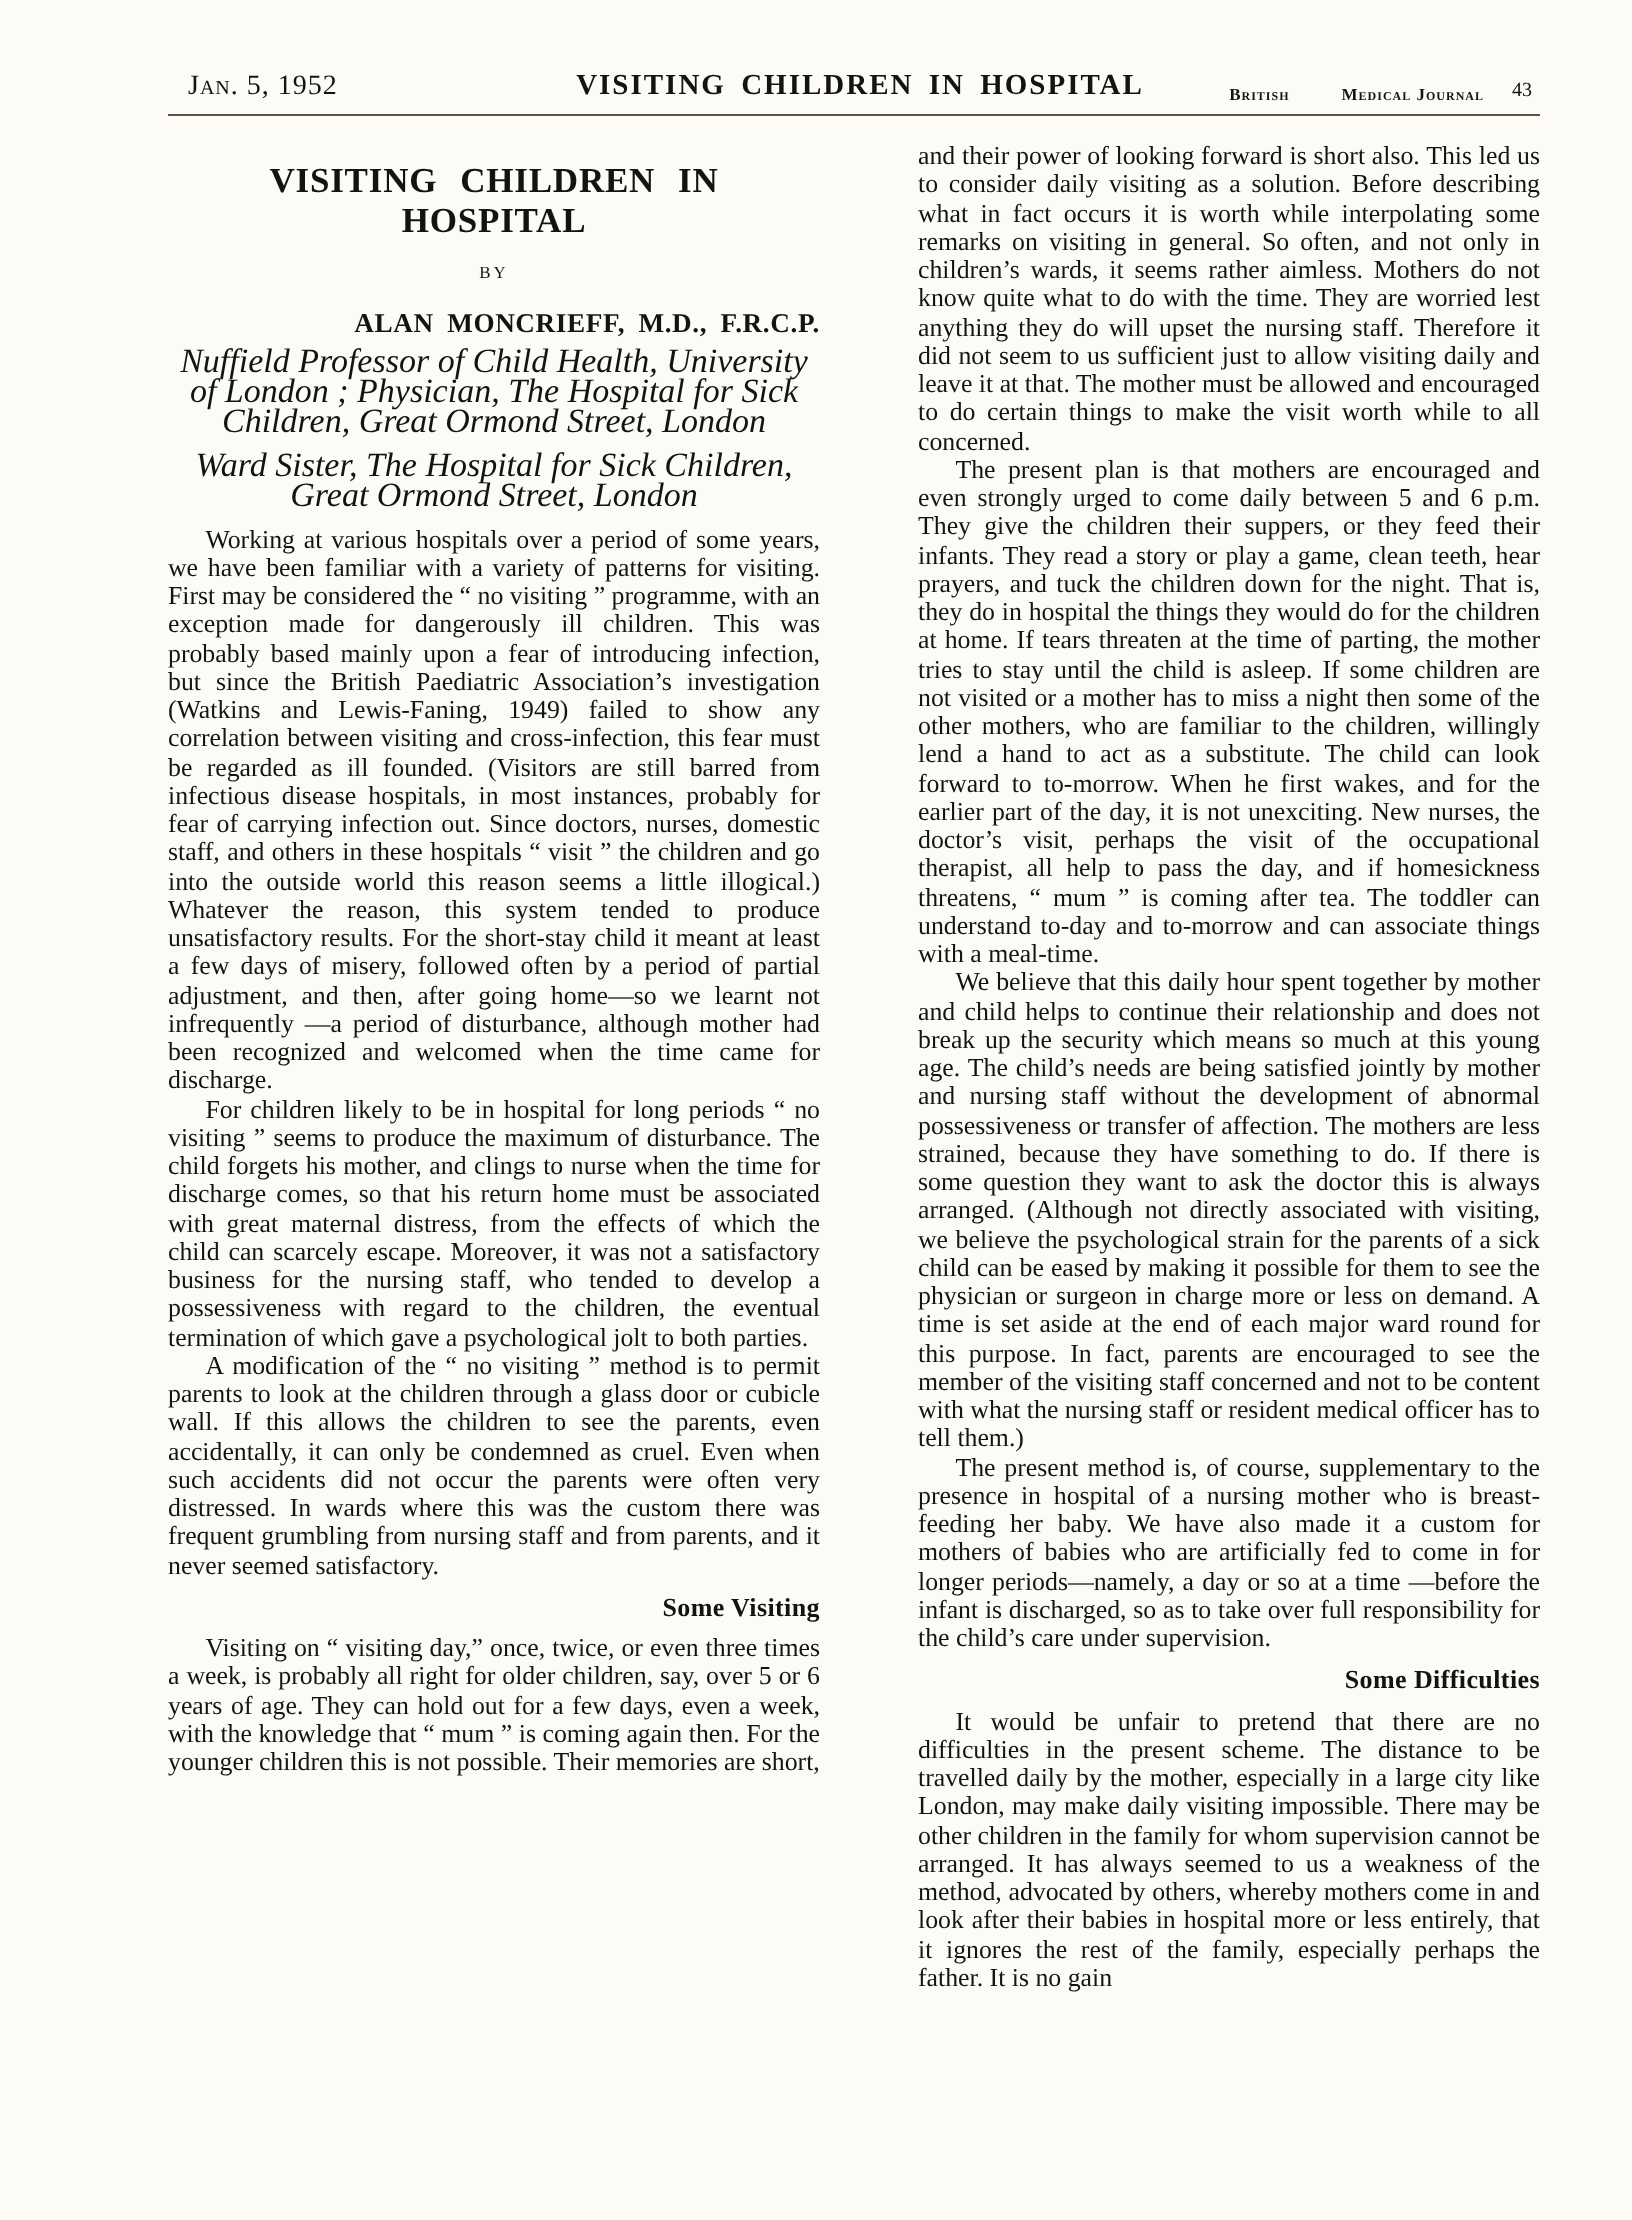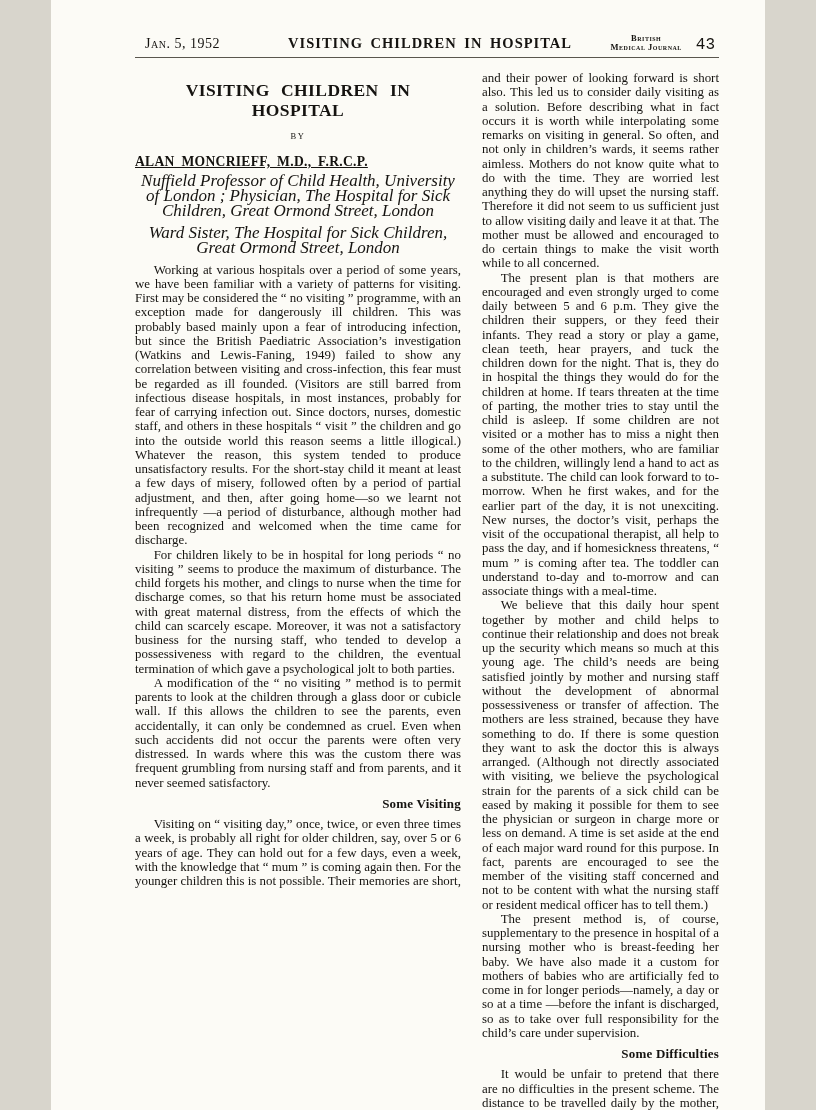--- a/index.html
+++ b/index.html
@@ -3,21 +3,21 @@
 <meta charset="utf-8">
 <style>
   html, body { margin: 0; padding: 0; }
   body {
     background: #d8d5cc;
     font-family: "Liberation Serif", serif;
     color: #151310;
   }
   .page {
     position: relative;
-    width: 714px;
+    width: 816px;
     height: 1110px;
     margin: 0 auto;
     box-sizing: border-box;
     background: #fcfbf6;
     padding: 34px 46px 40px 84px;
     overflow: hidden;
   }
   
   .running-head {
     display: flex;
@@ -41,71 +41,70 @@
   }
   .rh-right {
     flex: 1 1 0;
     display: flex;
     justify-content: flex-end;
     align-items: flex-end;
     gap: 14px;
   }
   .rh-journal {
     display: flex;
-    flex-direction: column;
+    flex-direction: row;
     align-items: center;
     font-variant: small-caps;
     font-weight: bold;
     font-size: 8.5px;
     line-height: 9px;
     letter-spacing: 0.5px;
+    gap: 26px;
   }
   .rh-page {
-    font-size: 16px;
+    font-size: 10px;
     line-height: 13px;
-    font-family: Liberation Mono, monospace;
   }
   
   .columns {
     display: flex;
     gap: 21px;
     margin-top: 13px;
   }
   .col {
     text-align: justify;
     font-size: 12.9px;
     line-height: 14.25px;
   }
   .col-left  { flex: 0 0 326px; }
-  .col-right { flex: 1 1 auto; }
+  .col-right { flex: 1 1 auto; margin-left: 28px; }
   
   .title {
     font-size: 17.5px;
     font-weight: bold;
     text-align: center;
     word-spacing: 0.38em;
     letter-spacing: 0.4px;
     margin: 9px 0 9px;
     line-height: 20px;
   }
   .label-small {
     font-size: 8.5px;
     font-variant: small-caps;
     text-align: center;
     letter-spacing: 1.5px;
     margin: 2px 0 5px;
   }
   .author-name {
     font-size: 13.6px;
     font-weight: bold;
-    text-align: left;
+    text-align: right;
     word-spacing: 0.22em;
     letter-spacing: 0.3px;
     margin: 12px 0 3px;
-    text-decoration: underline;
   }
   .affiliation {
     font-style: italic;
     text-align: center;
     font-size: 17px;
     line-height: 15.2px;
     margin: 0 0 7px;
   }
   
   .para {

